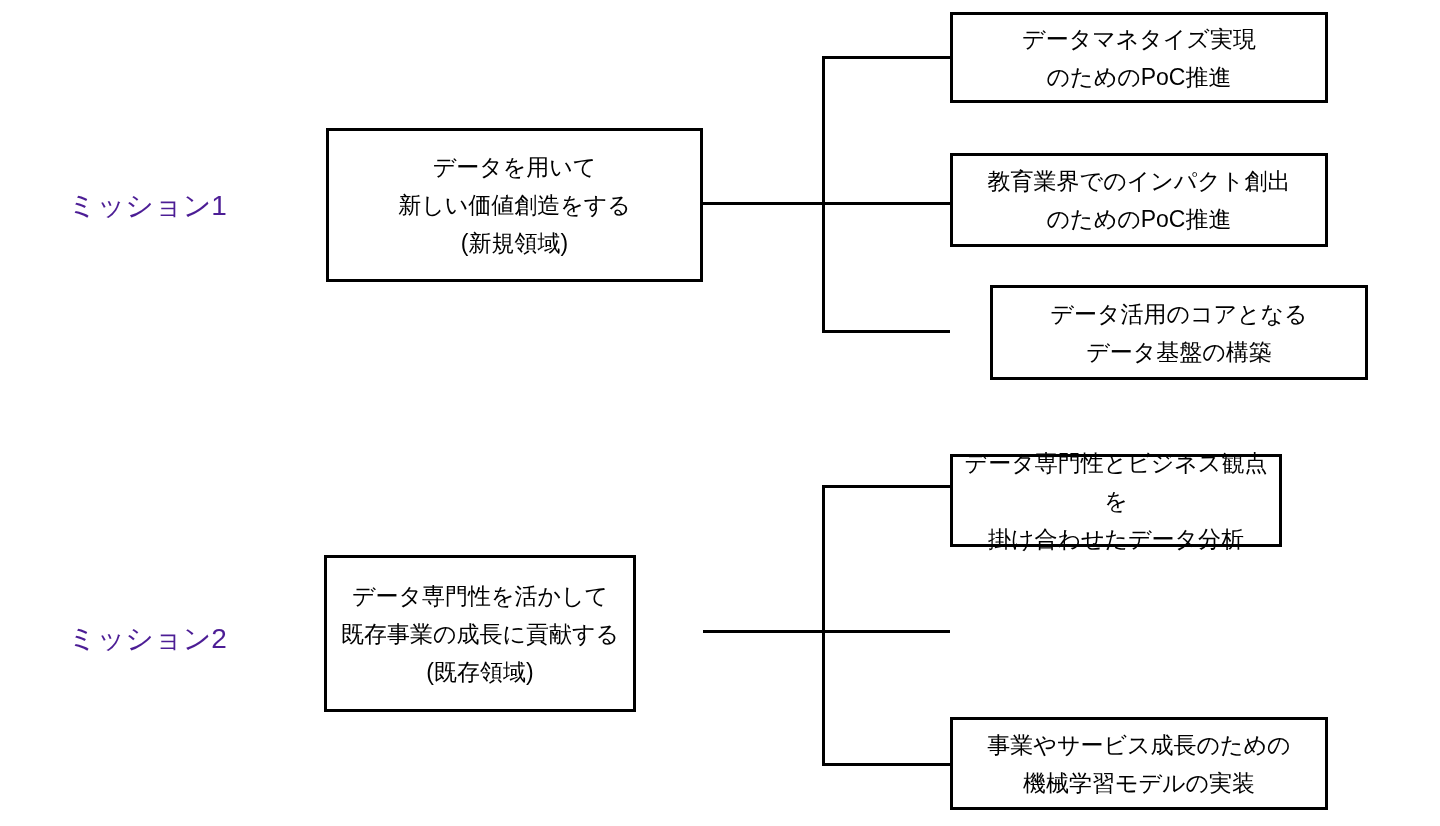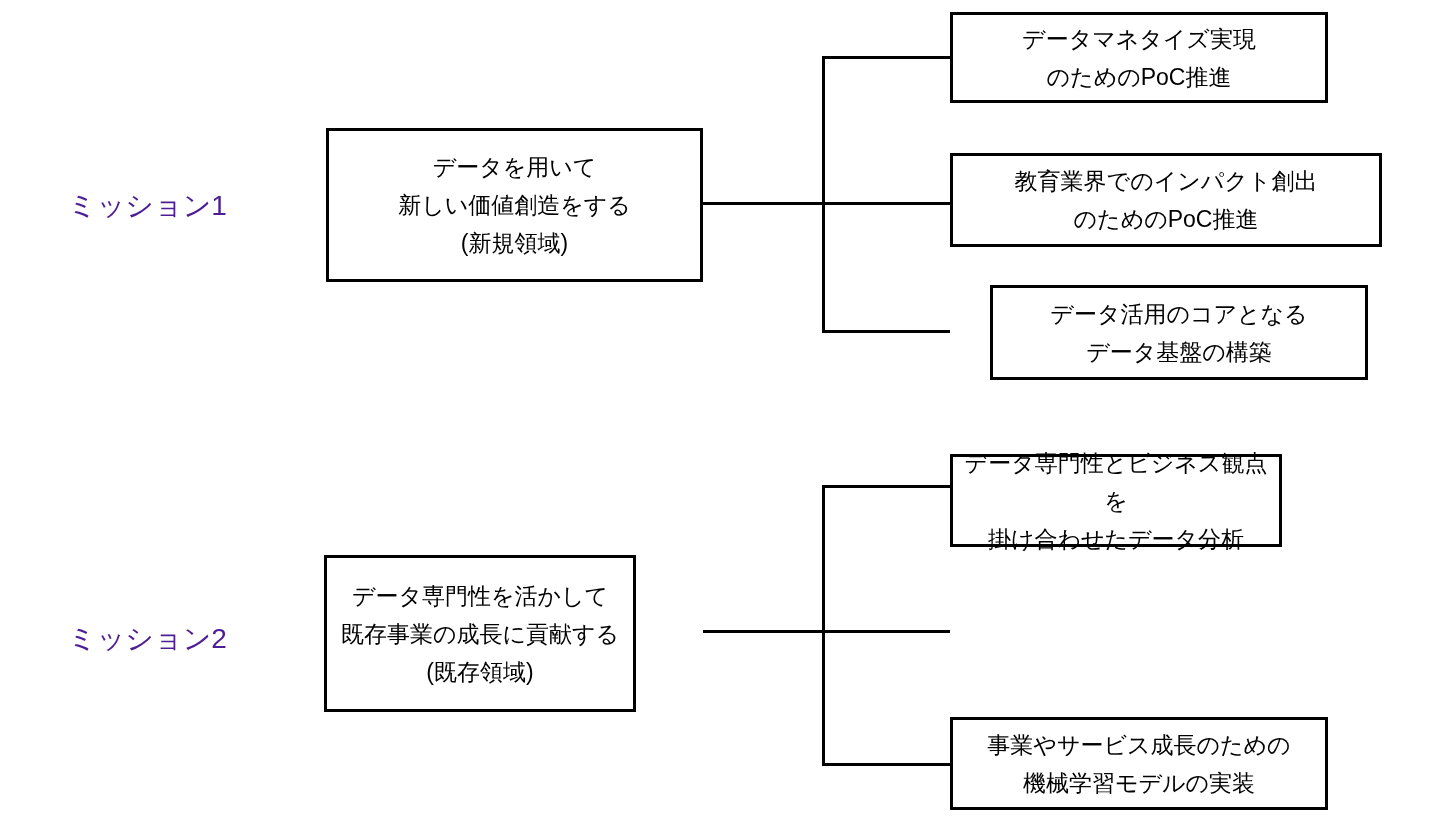--- a/index.html
+++ b/index.html
@@ -44,21 +44,21 @@
   }
   .line {
     position: absolute;
     background: #000000;
   }
 
   
   #m1-label  { left: 68px;  top: 191px; }
   #m1-center { left: 326px; top: 128px; width: 377px; height: 154px; }
   #m1-c1     { left: 950px; top: 12px;  width: 378px; height: 91px; }
-  #m1-c2     { left: 950px; top: 153px; width: 432px; height: 94px; }
+  #m1-c2     { left: 950px; top: 153px; width: 378px; height: 94px; }
   #m1-c3     { left: 950px; top: 285px; width: 378px; height: 95px; margin-left: 40px; }
   #m1-main   { left: 703px; top: 202px; width: 247px; height: 3px; }
   #m1-spine  { left: 822px; top: 56px;  width: 3px;   height: 277px; }
   #m1-b1     { left: 822px; top: 56px;  width: 128px; height: 3px; }
   #m1-b3     { left: 822px; top: 330px; width: 128px; height: 3px; }
 
   
   #m2-label  { left: 68px;  top: 624px; }
   #m2-center { left: 324px; top: 555px; width: 312px; height: 157px; }
   #m2-c1     { left: 950px; top: 454px; width: 332px; height: 93px; }

